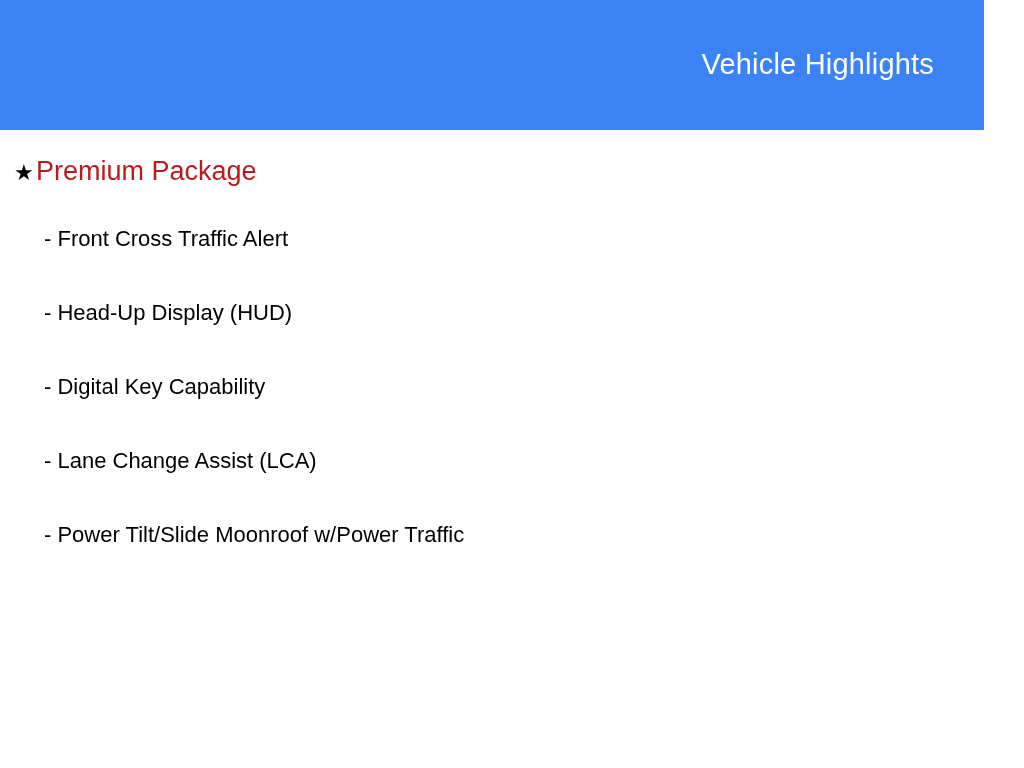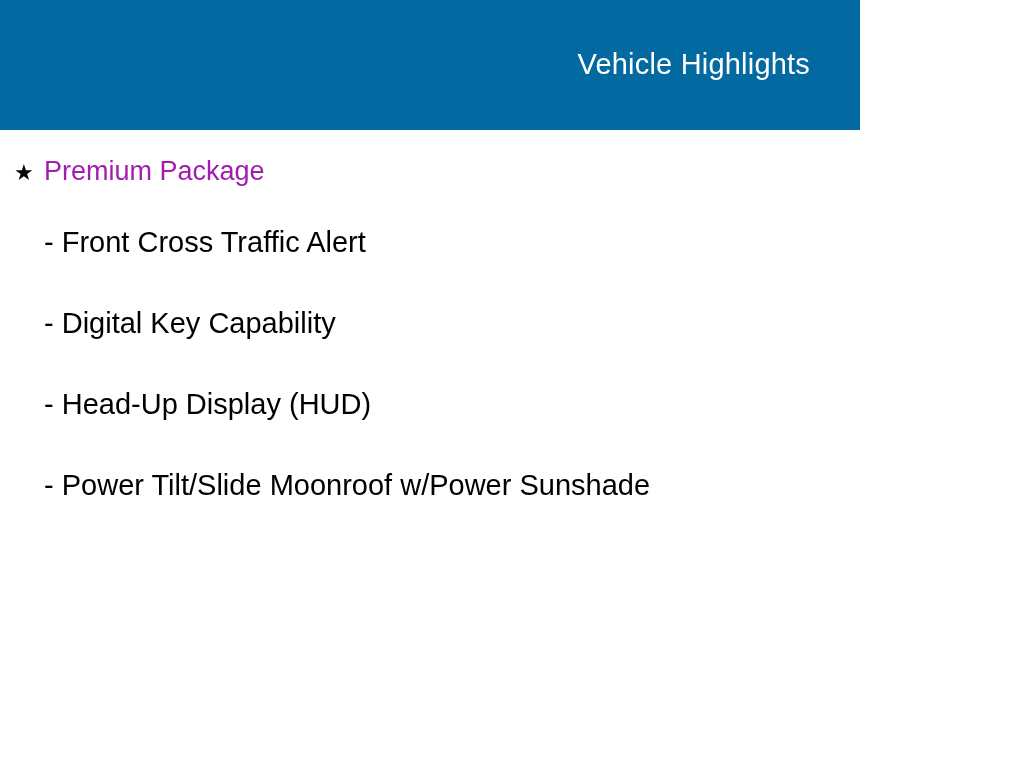--- a/index.html
+++ b/index.html
@@ -16,23 +16,23 @@
   .page {
     position: relative;
     width: 1024px;
     height: 768px;
     background: #ffffff;
   }
   .header-bar {
     position: absolute;
     left: 0;
     top: 0;
-    width: 860px;
+    width: 984px;
     height: 130px;
-    background: #0369a1;
+    background: #3b82f6;
   }
   .header-title {
     position: absolute;
     right: 50px;
     top: 48px;
     color: #ffffff;
     font-size: 29px;
     font-weight: normal;
     letter-spacing: 0.2px;
     white-space: nowrap;
@@ -55,31 +55,31 @@
   .star-icon {
     display: inline-block;
     width: 22px;
     font-size: 22px;
     line-height: 1;
     color: #000000;
     text-align: left;
   }
   .group-label {
     font-size: 27px;
-    color: #a21caf;
-    margin-left: 8px;
+    color: #b91c1c;
+    margin-left: 0;
   }
   .feature-list {
     position: absolute;
     left: 44px;
     top: 98px;
     width: 960px;
   }
   .feature-item {
-    font-size: 29px;
+    font-size: 22px;
     color: #000000;
     line-height: 1;
     margin-bottom: 52px;
     white-space: nowrap;
   }
 </style>
 </head>
 <body>
 
 <div class="page">
@@ -90,19 +90,20 @@
 
   <div class="content">
 
     <div class="group-heading">
       <span class="star-icon">★</span>
       <span class="group-label">Premium Package</span>
     </div>
 
     <div class="feature-list">
       <div class="feature-item">- Front Cross Traffic Alert</div>
+      <div class="feature-item">- Head-Up Display (HUD)</div>
       <div class="feature-item">- Digital Key Capability</div>
-      <div class="feature-item">- Head-Up Display (HUD)</div>
-      <div class="feature-item">- Power Tilt/Slide Moonroof w/Power Sunshade</div>
+      <div class="feature-item">- Lane Change Assist (LCA)</div>
+      <div class="feature-item">- Power Tilt/Slide Moonroof w/Power Traffic</div>
     </div>
 
   </div>
 </div>
 
 </body></html>

